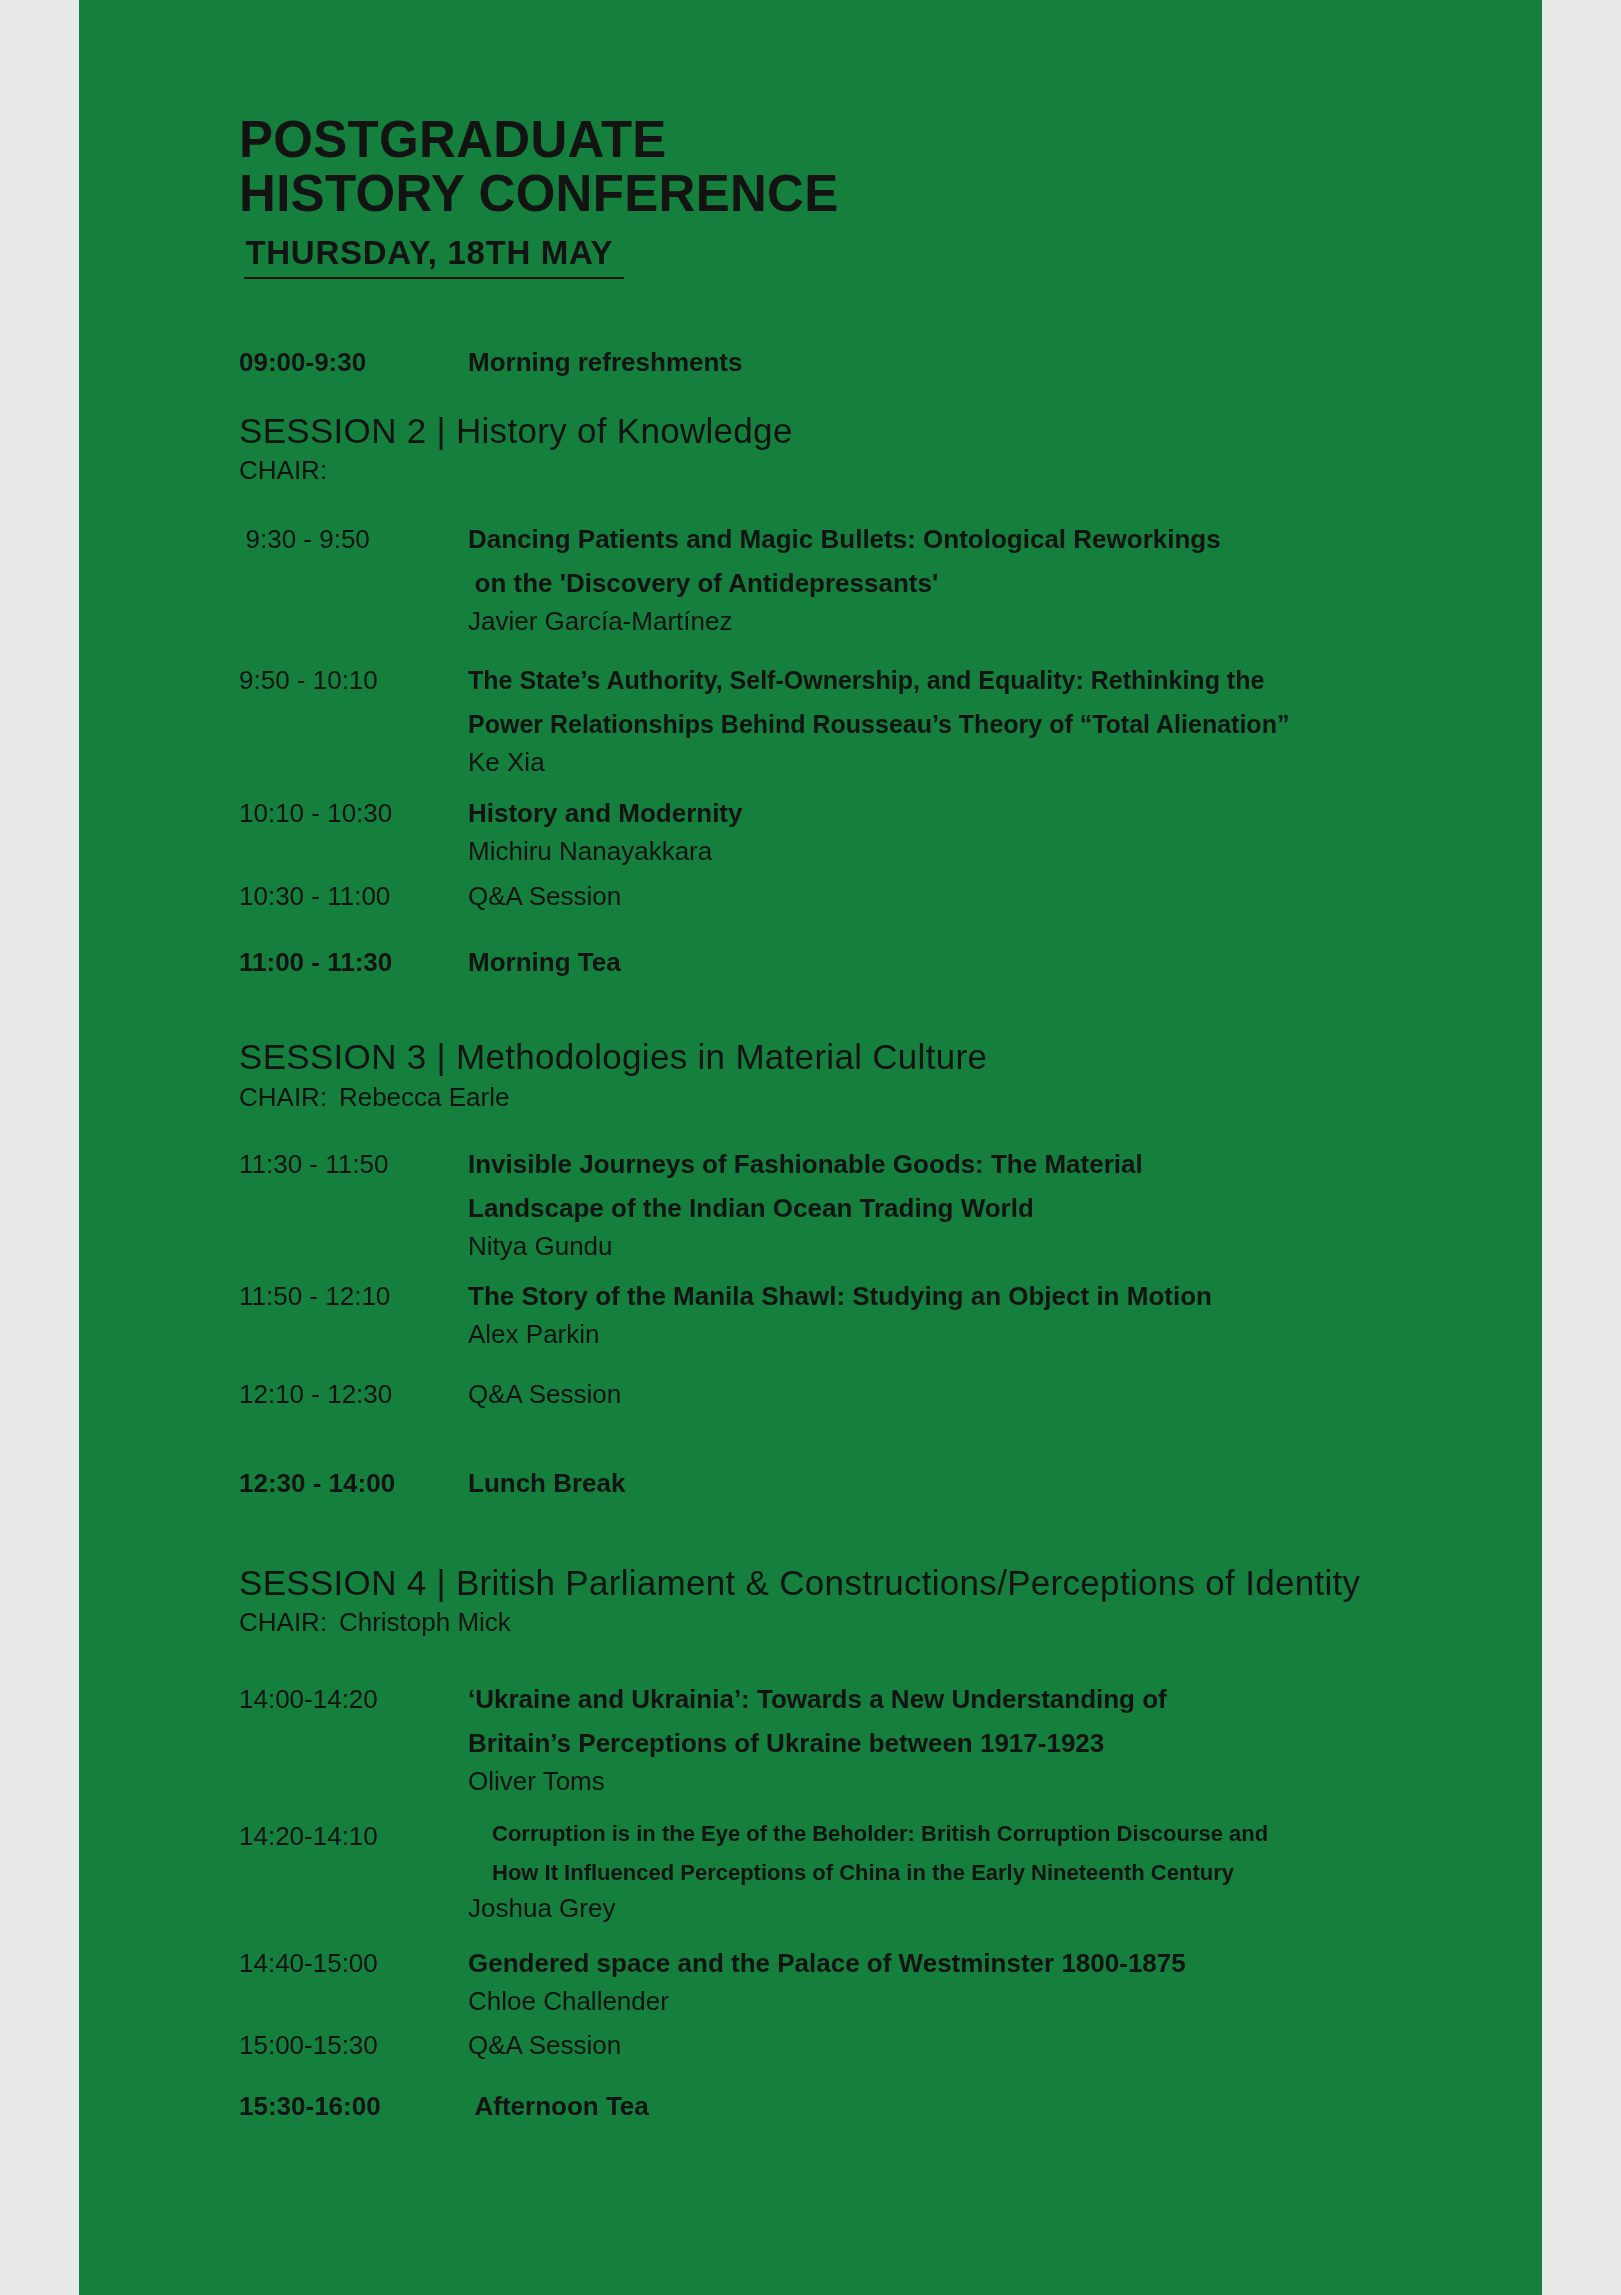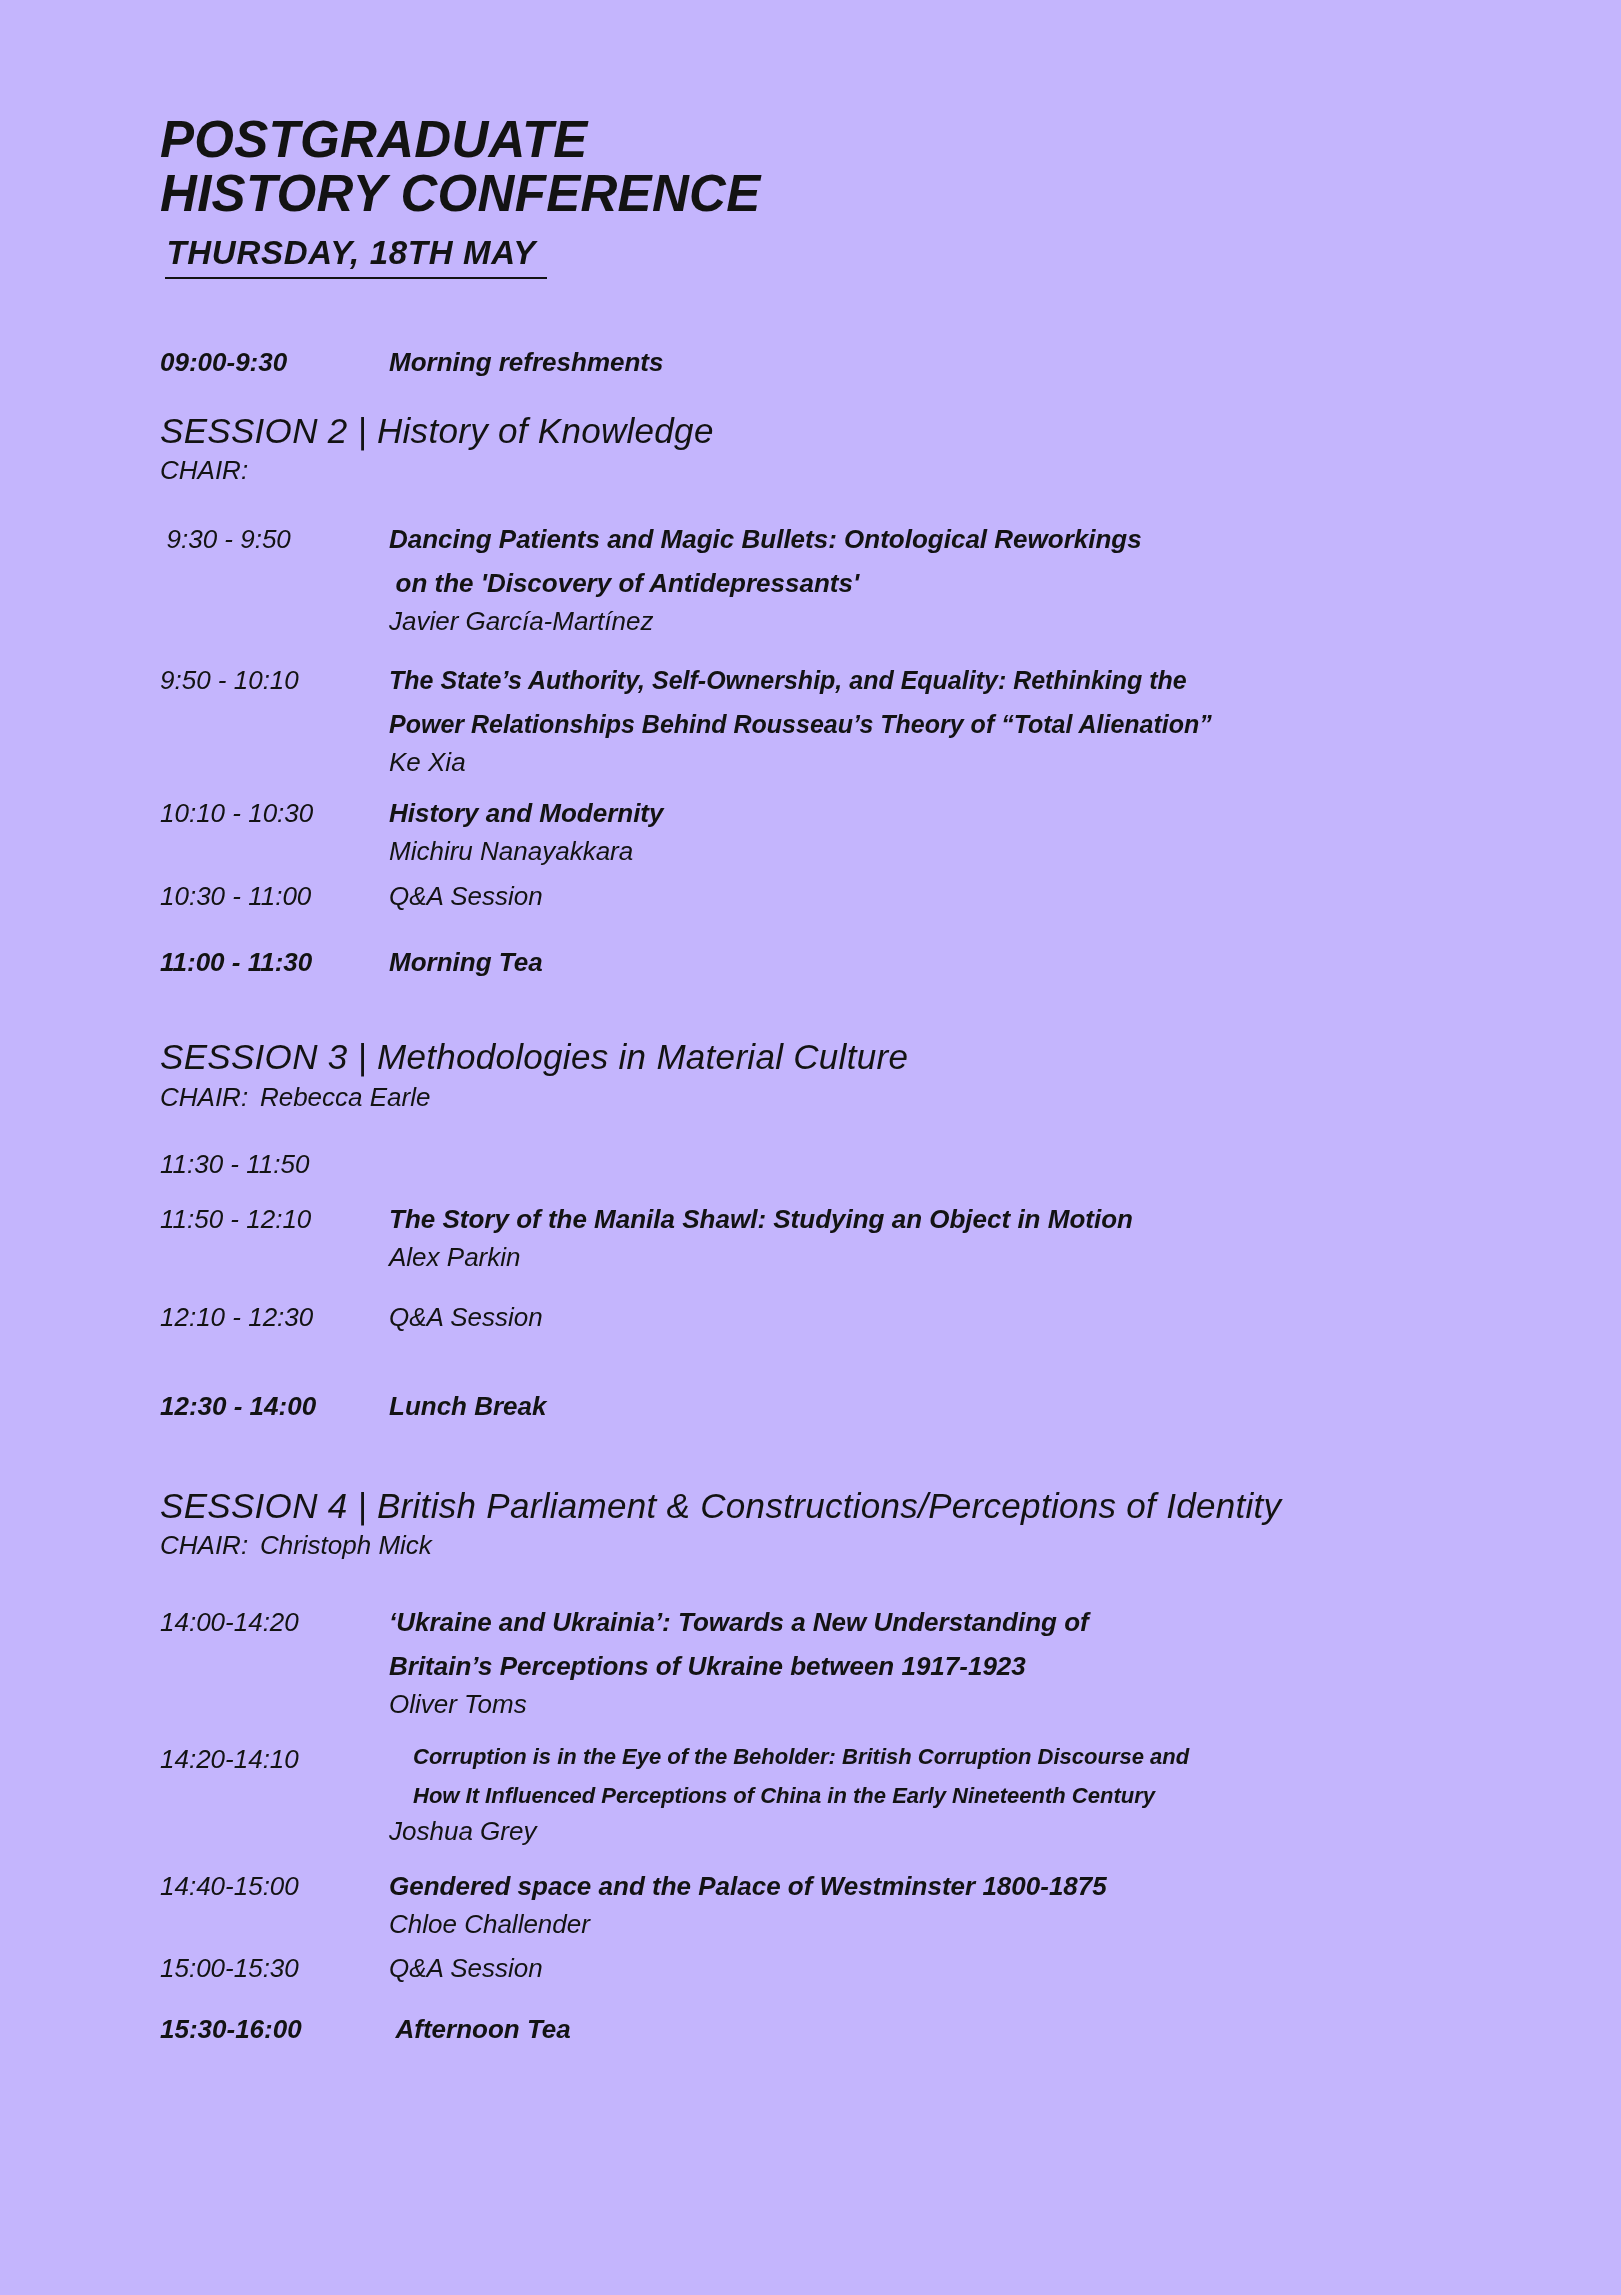--- a/index.html
+++ b/index.html
@@ -1,26 +1,25 @@
 <!DOCTYPE html>
 <html style="font-size:10.5px"><head>
 <meta charset="utf-8">
 <style>
   * { margin: 0; padding: 0; box-sizing: border-box; }
   html, body { background: #e8e8e8; }
   .page {
     position: relative;
-    width: 1621px;
+    width: 1463px;
     height: 2295px;
-    background: #c4b5fd;
+    background: #15803d;
     color: #131313;
     font-family: "Liberation Sans", sans-serif;
     overflow: hidden;
     margin: 0 auto;
-    font-style: italic;
   }
   .content { padding: 113px 52px 0 160px; }
 
   
   h1 .tl {
     display: block;
     font-size: 51px;
     font-weight: 700;
     line-height: 54px;
     letter-spacing: 0.3px;
@@ -137,20 +136,25 @@
 
     
     <section>
       <h2 class="session-heading" style="margin-top:60px;">SESSION 3 | Methodologies in Material Culture</h2>
       <div class="chair-row">
         <span class="chair-label">CHAIR:</span><span class="chair-name">Rebecca Earle</span>
       </div>
 
       <div class="row talk" style="margin-top:29px;">
         <span class="time">11:30 - 11:50</span>
+        <div class="talk-body">
+          <div class="title-line">Invisible Journeys of Fashionable Goods: The Material</div>
+          <div class="title-line">Landscape of the Indian Ocean Trading World</div>
+          <div class="speaker">Nitya Gundu</div>
+        </div>
       </div>
 
       <div class="row talk" style="margin-top:11.8px;justify-content:center;">
         <span class="time">11:50 - 12:10</span>
         <div class="talk-body">
           <div class="title-line">The Story of the Manila Shawl: Studying an Object in Motion</div>
           <div class="speaker">Alex Parkin</div>
         </div>
       </div>
 

